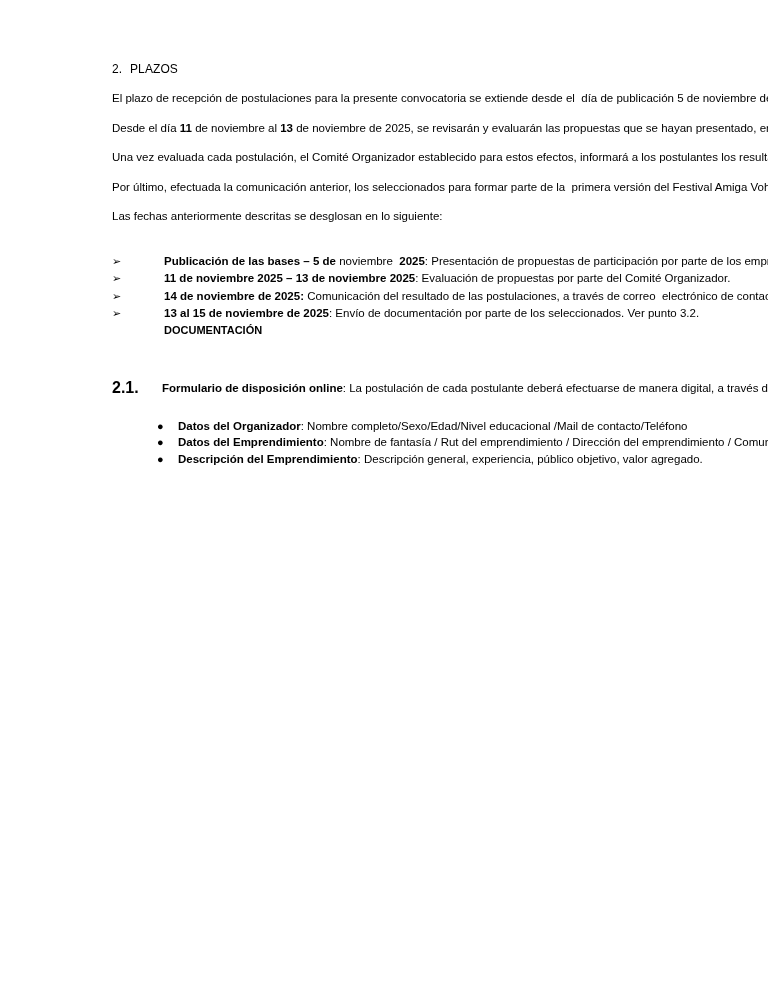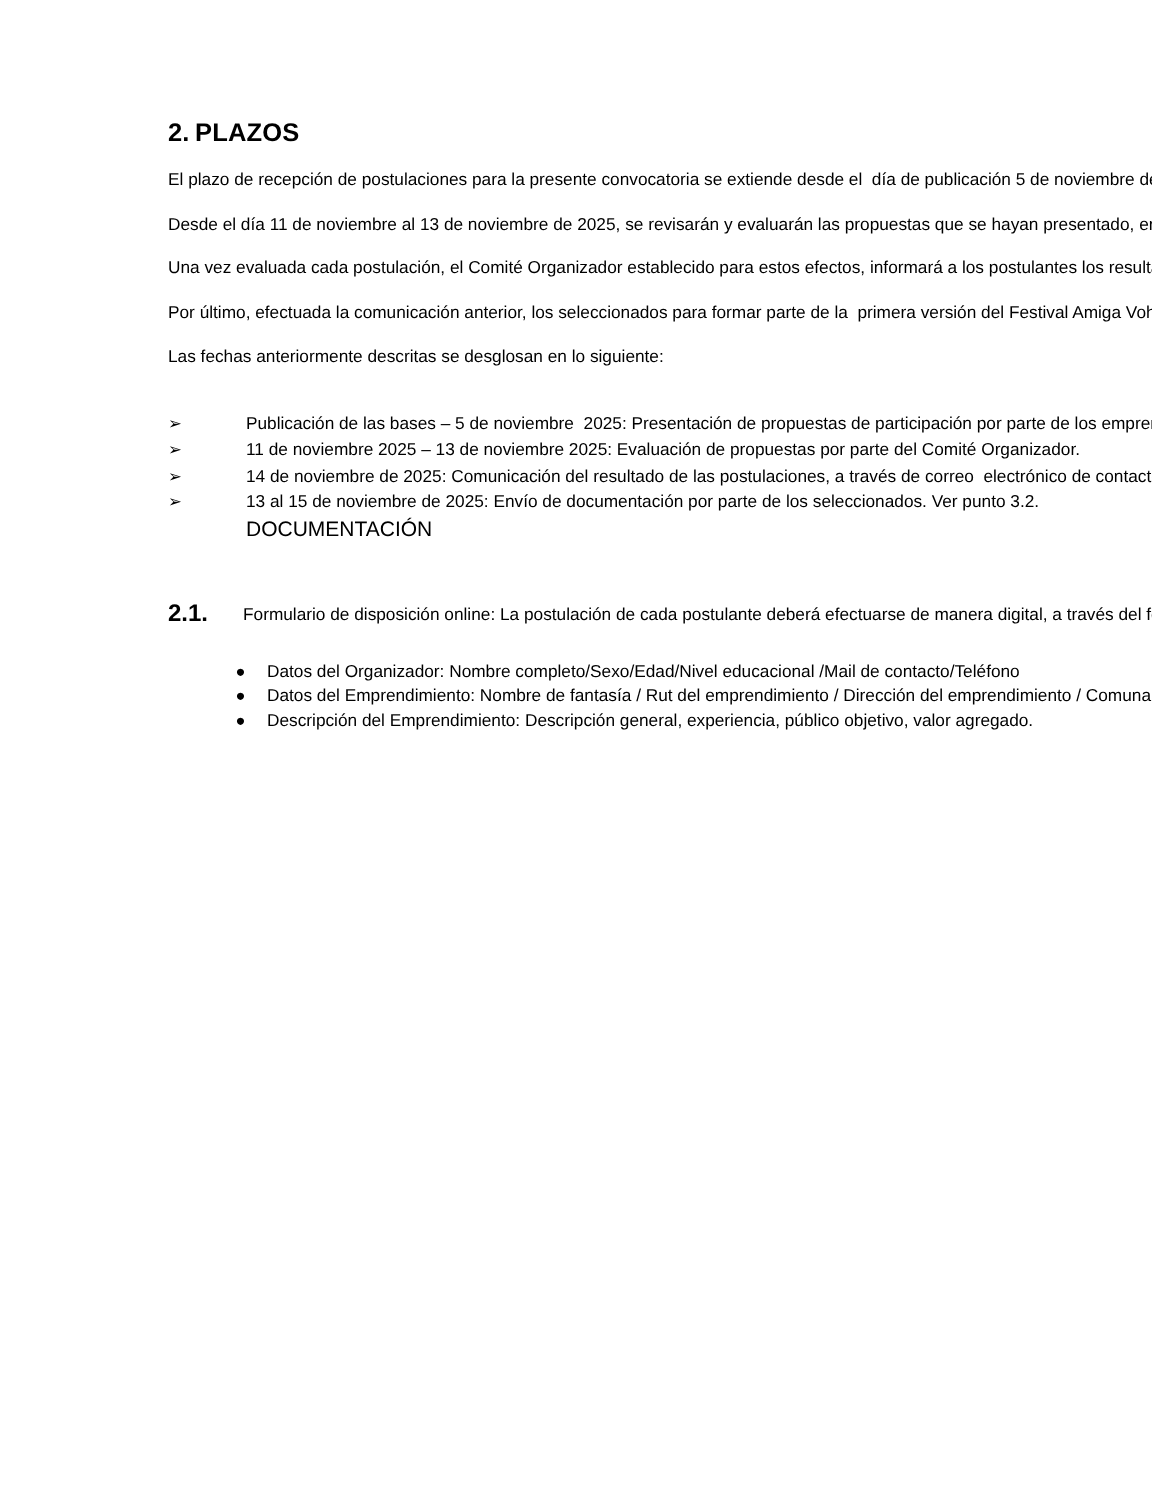--- a/index.html
+++ b/index.html
@@ -28,43 +28,43 @@
 
   .content {
     position: absolute;
     left: 112px;
     top: 62px;
     width: 588px;
   }
 
   
   .section-heading {
-    font-size: 17px;
-    font-weight: bold;
+    font-size: 12px;
+    font-weight: normal;
     letter-spacing: 0.1px;
-    margin: 16px 0 13px 0;
+    margin: 0 0 13px 0;
     line-height: 1.25;
   }
   .section-heading .num {
     display: inline-block;
     min-width: 18px;
   }
 
   
   p.body-par {
     font-size: 11.5px;
     line-height: 16.5px;
     text-align: justify;
     text-justify: inter-word;
     margin: 0 0 13px 0;
   }
   p.body-par:last-child {
     margin-bottom: 0;
   }
-  b, strong { font-weight: normal; margin-top: 42px; }
+  b, strong { font-weight: bold; margin-top: 42px; }
 
   
   ul.arrow-list {
     list-style: none;
     margin: 28px 0 0 0;
     padding: 0;
     width: 600px;
   }
   ul.arrow-list > li {
     position: relative;
@@ -81,22 +81,22 @@
     width: 20px;
     font-size: 11px;
     line-height: 16.5px;
     color: #000;
   }
   ul.arrow-list {
     margin-left: 26px;
   }
   .doc-subheading {
     display: block;
-    font-weight: normal;
-    font-size: 14px;
+    font-weight: bold;
+    font-size: 11px;
     line-height: 16.5px;
   }
 
   
   .subsection {
     position: relative;
     margin-top: 42px;
     padding-left: 50px;
     width: 540px;
   }

